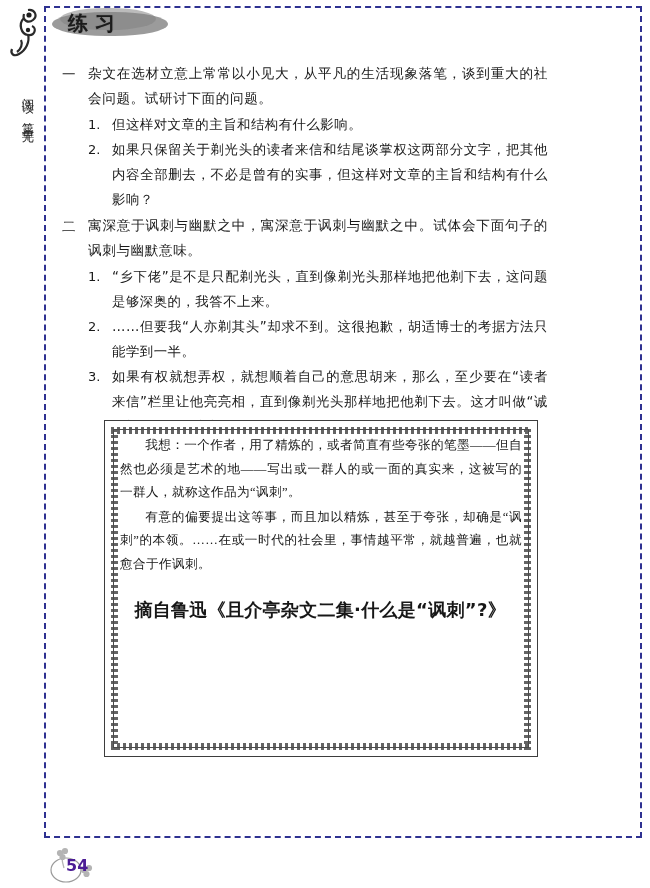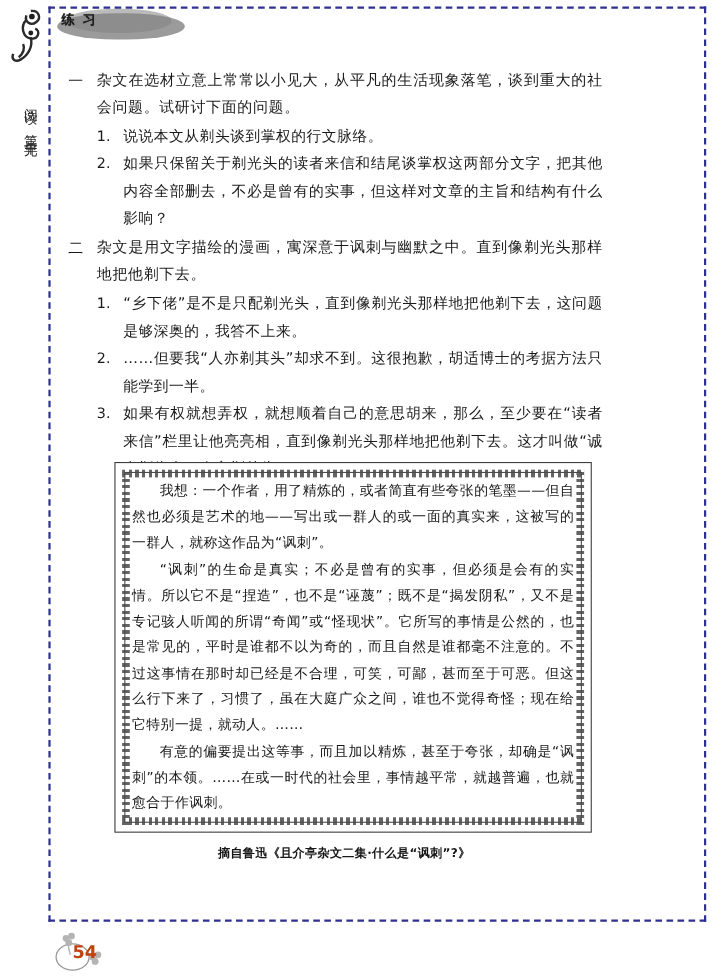--- a/index.html
+++ b/index.html
@@ -77,23 +77,23 @@
     left: 8px;
     top: -4px;
     width: 96px;
     height: 22px;
     background: #5a5a5a;
     border-radius: 50px / 12px;
     opacity: .55;
   }
   .section-header .brush-text {
     position: absolute;
-    left: 4px;
+    left: 16px;
     top: 2px;
-    font-size: 12px;
+    font-size: 20px;
     font-weight: bold;
     letter-spacing: 7px;
     color: #1b1b1b;
     text-shadow: 0 0 1px #555;
   }
 
   
   .content {
     position: absolute;
     left: 62px;
@@ -185,26 +185,27 @@
     inset: 14px 16px 14px 16px;
     font-size: 12.6px;
     line-height: 23.5px;
     color: #171717;
   }
   .quote-para {
     text-indent: 2em;
     text-align: justify;
     letter-spacing: .4px;
     margin: 0 0 1px 0;
+    font-family: Liberation Serif, serif;
   }
   .quote-attribution {
     margin-top: 22px;
-    text-align: center;
+    text-align: right;
     padding-right: 16px;
-    font-size: 11px;
+    font-size: 18px;
     font-weight: bold;
     letter-spacing: .3px;
   }
 
   
   .page-footer {
     position: absolute;
     left: 40px;
     top: 846px;
     width: 110px;
@@ -216,21 +217,21 @@
     top: 0;
     width: 54px;
     height: 40px;
   }
   .page-footer .page-num {
     position: absolute;
     left: 26px;
     top: 10px;
     font-size: 16px;
     font-weight: bold;
-    color: #c2410c;
+    color: #4c1d95;
     font-family: "DejaVu Sans", "Liberation Sans", sans-serif;
   }
 </style>
 </head>
 <body>
 
 <div class="page-frame"></div>
 
 <div class="corner-ornament">
   <svg viewBox="0 0 42 56" width="42" height="56" aria-hidden="true">
@@ -255,33 +256,33 @@
 <div class="content">
 
   <div class="ex-group">
     <div class="ex-head">
       <span class="cn-num">一</span>
       <span class="ex-head-text">杂文在选材立意上常常以小见大，从平凡的生活现象落笔，谈到重大的社会问题。试研讨下面的问题。</span>
     </div>
     <ol class="ex-list">
       <li>
         <span class="li-num">1.</span>
-        <span class="li-text">说说本文从剃头谈到掌权的行文脉络。</span>
+        <span class="li-text">但这样对文章的主旨和结构有什么影响。</span>
       </li>
       <li>
         <span class="li-num">2.</span>
         <span class="li-text">如果只保留关于剃光头的读者来信和结尾谈掌权这两部分文字，把其他内容全部删去，不必是曾有的实事，但这样对文章的主旨和结构有什么影响？</span>
       </li>
     </ol>
   </div>
 
   <div class="ex-group">
     <div class="ex-head">
       <span class="cn-num">二</span>
-      <span class="ex-head-text">杂文是用文字描绘的漫画，寓深意于讽刺与幽默之中。直到像剃光头那样地把他剃下去。</span>
+      <span class="ex-head-text">寓深意于讽刺与幽默之中，寓深意于讽刺与幽默之中。试体会下面句子的讽刺与幽默意味。</span>
     </div>
     <ol class="ex-list">
       <li>
         <span class="li-num">1.</span>
         <span class="li-text">“乡下佬”是不是只配剃光头，直到像剃光头那样地把他剃下去，这问题是够深奥的，我答不上来。</span>
       </li>
       <li>
         <span class="li-num">2.</span>
         <span class="li-text">……但要我“人亦剃其头”却求不到。这很抱歉，胡适博士的考据方法只能学到一半。</span>
       </li>
@@ -293,21 +294,20 @@
   </div>
 
 </div>
 
 <div class="quote-box">
   <div class="quote-frame-outer"></div>
   <div class="quote-frame-wavy"></div>
   <div class="quote-frame-inner"></div>
   <div class="quote-inner">
     <p class="quote-para">我想：一个作者，用了精炼的，或者简直有些夸张的笔墨——但自然也必须是艺术的地——写出或一群人的或一面的真实来，这被写的一群人，就称这作品为“讽刺”。</p>
-    <p class="quote-para">“讽刺”的生命是真实；不必是曾有的实事，但必须是会有的实情。所以它不是“捏造”，也不是“诬蔑”；既不是“揭发阴私”，又不是专记骇人听闻的所谓“奇闻”或“怪现状”。它所写的事情是公然的，也是常见的，平时是谁都不以为奇的，而且自然是谁都毫不注意的。不过这事情在那时却已经是不合理，可笑，可鄙，甚而至于可恶。但这么行下来了，习惯了，虽在大庭广众之间，谁也不觉得奇怪；现在给它特别一提，就动人。……</p>
     <p class="quote-para">有意的偏要提出这等事，而且加以精炼，甚至于夸张，却确是“讽刺”的本领。……在或一时代的社会里，事情越平常，就越普遍，也就愈合于作讽刺。</p>
     <div class="quote-attribution">摘自鲁迅《且介亭杂文二集·什么是“讽刺”?》</div>
   </div>
 </div>
 
 <div class="page-footer">
   <div class="clover">
     <svg viewBox="0 0 54 40" width="54" height="40" aria-hidden="true">
       <ellipse cx="22" cy="24" rx="15" ry="12" fill="none" stroke="#9a9a9a" stroke-width="1.2"></ellipse>
       <g fill="#b4b4b4">

